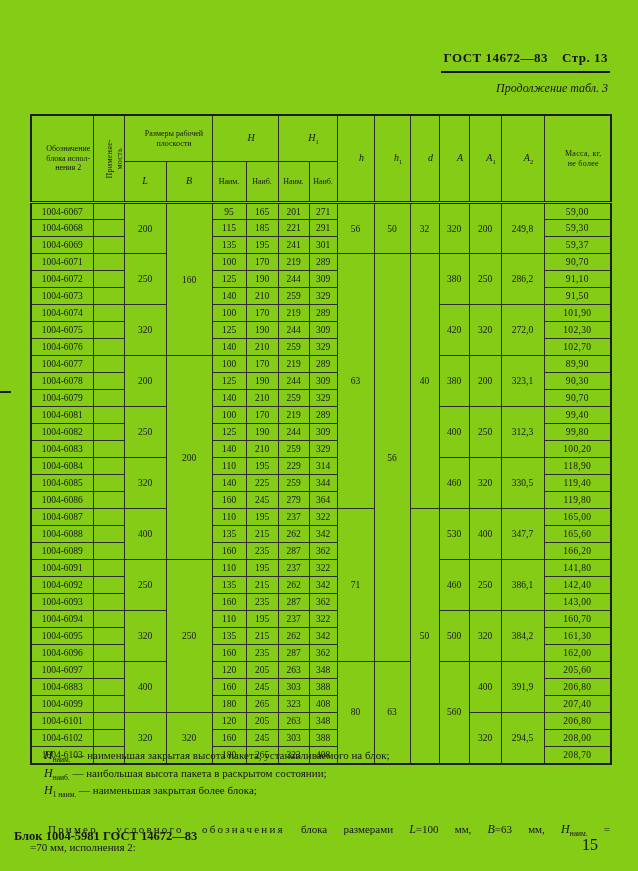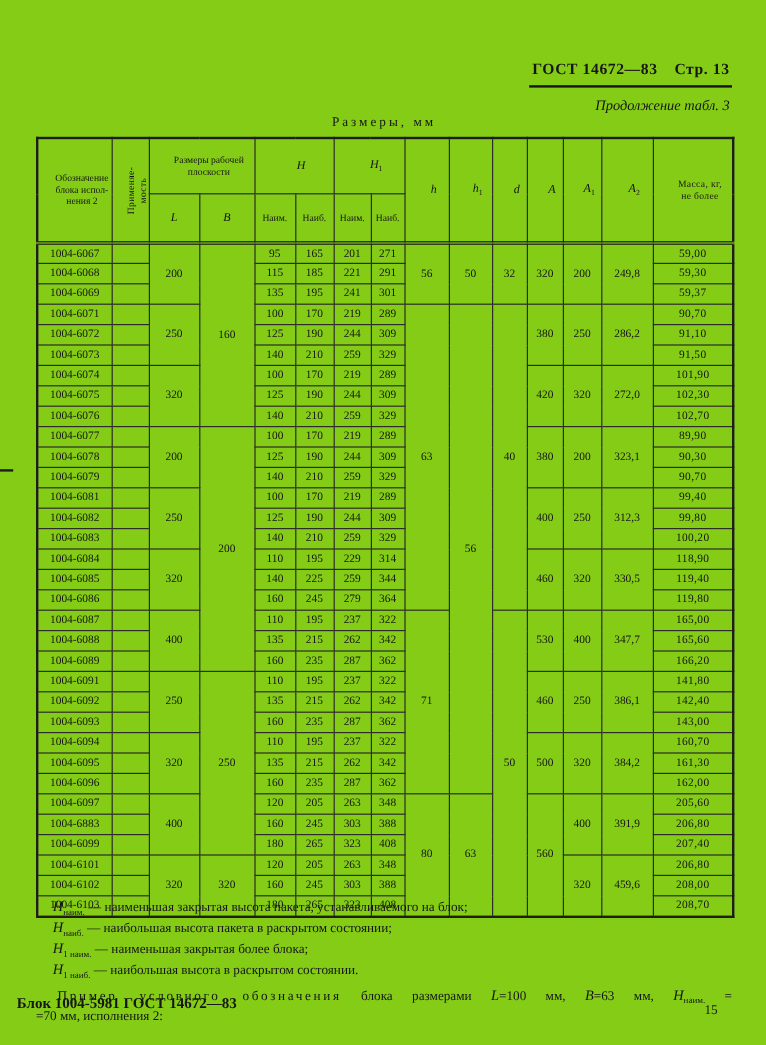--- a/index.html
+++ b/index.html
@@ -59,36 +59,35 @@
 
   .example { position:absolute; top:803px; left:30px; width:580px; font-size:11px; line-height:13.5px; }
   .example .line1 { text-indent:18px; text-align:justify; text-align-last:justify;margin-top:20px; }
   .example .lead { letter-spacing:2.2px; }
   .example i, .designation-line i { font-size:12px; }
 
   .designation-line {
     position:absolute; top:829px; left:14px; width:580px;
     text-align:left; font-weight:bold; font-size:12.5px;
   }
-  .page-number { position:absolute; top:836px; right:40px; font-size:11px; font-weight:normal; }
+  .page-number { position:absolute; top:836px; right:40px; font-size:16px; font-weight:normal; }
 </style>
 </head>
 <body>
 
 <div class="page">
 
   <div class="margin-mark"></div>
 
   <div class="gost-head">
     <span>ГОСТ 14672—83</span><span class="pg">Стр. 13</span>
   </div>
 
   <div class="continuation">Продолжение табл. 3</div>
 
-  <div class="table-title">Размеры, мм</div>
 
   <table class="dims">
     <colgroup>
       <col style="width:62px">
         <col style="width:31px">
         <col style="width:42px">
         <col style="width:46px">
       <col style="width:34px">
         <col style="width:32px">
         <col style="width:31px">
@@ -459,21 +458,21 @@
         <tr>
           <td class="c-desig">1004-6101</td>
           <td class="c-appl"></td>
           <td class="c-span" rowspan="3">320</td>
           <td class="c-span" rowspan="3">320</td>
           <td class="c-num">120</td>
           <td class="c-num">205</td>
           <td class="c-num">263</td>
           <td class="c-num">348</td>
           <td class="c-span" rowspan="3">320</td>
-          <td class="c-span" rowspan="3">459,6</td>
+          <td class="c-span" rowspan="3">294,5</td>
           <td class="c-mass">206,80</td>
         </tr>
         <tr>
           <td class="c-desig">1004-6102</td>
           <td class="c-appl"></td>
           <td class="c-num">160</td>
           <td class="c-num">245</td>
           <td class="c-num">303</td>
           <td class="c-num">388</td>
           <td class="c-mass">208,00</td>
@@ -487,21 +486,20 @@
           <td class="c-num">408</td>
           <td class="c-mass">208,70</td>
         </tr>
       </tbody>
   </table>
 
   <div class="footnotes" id="footnotes">
       <div class="footnote"><span class="fsym"><i>H</i><sub>наим.</sub></span><span class="ftext"> — наименьшая закрытая высота пакета, устанавливаемого на блок;</span></div>
       <div class="footnote"><span class="fsym"><i>H</i><sub>наиб.</sub></span><span class="ftext"> — наибольшая высота пакета в раскрытом состоянии;</span></div>
       <div class="footnote"><span class="fsym"><i>H</i><sub>1 наим.</sub></span><span class="ftext"> — наименьшая закрытая более блока;</span></div>
-      <div class="footnote"><span class="fsym"><i>H</i><sub>1 наиб.</sub></span><span class="ftext"> — наибольшая высота в раскрытом состоянии.</span></div>
     </div>
 
   <div class="example">
     <div class="line1"><span class="lead">Пример  условного  обозначения</span><span> блока размерами </span><i>L</i><span>=100 мм, </span><i>B</i><span>=63 мм, </span><i>H</i><sub>наим.</sub><span> =</span></div>
     <div class="line2">=70 мм, исполнения 2:</div>
   </div>
 
   <div class="designation-line">Блок 1004-5981 ГОСТ 14672—83</div>
 
   <div class="page-number">15</div>

